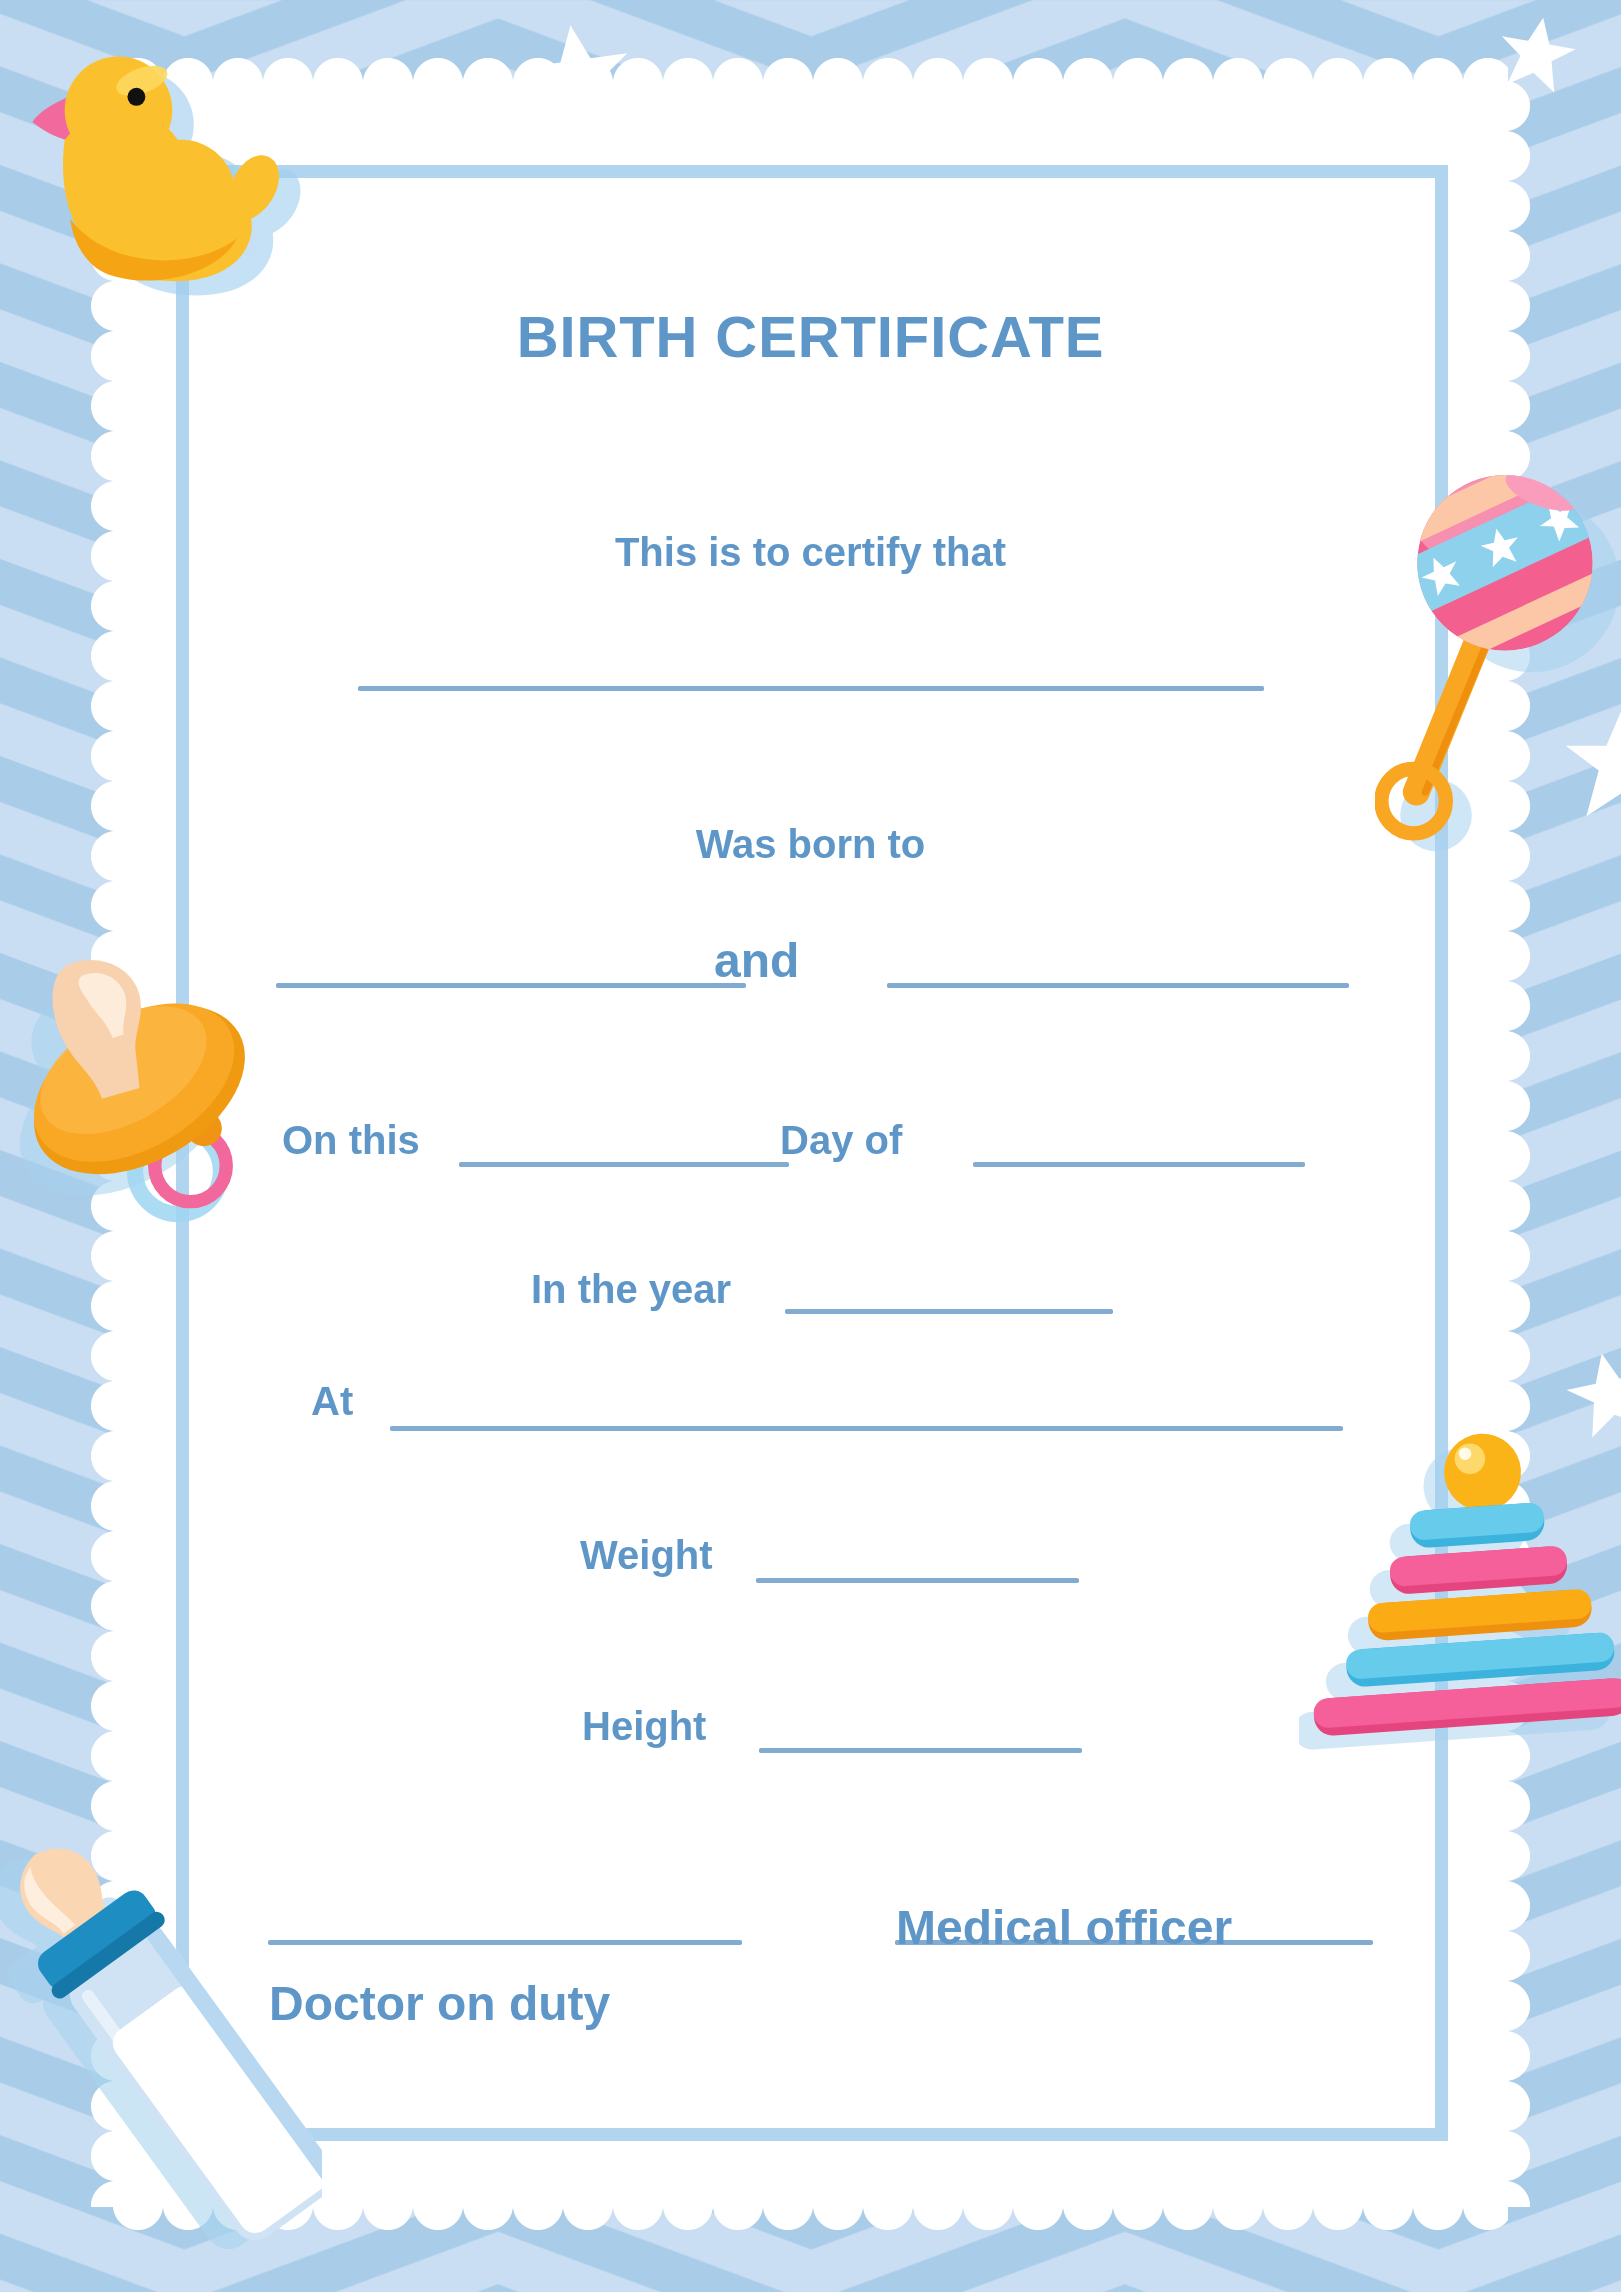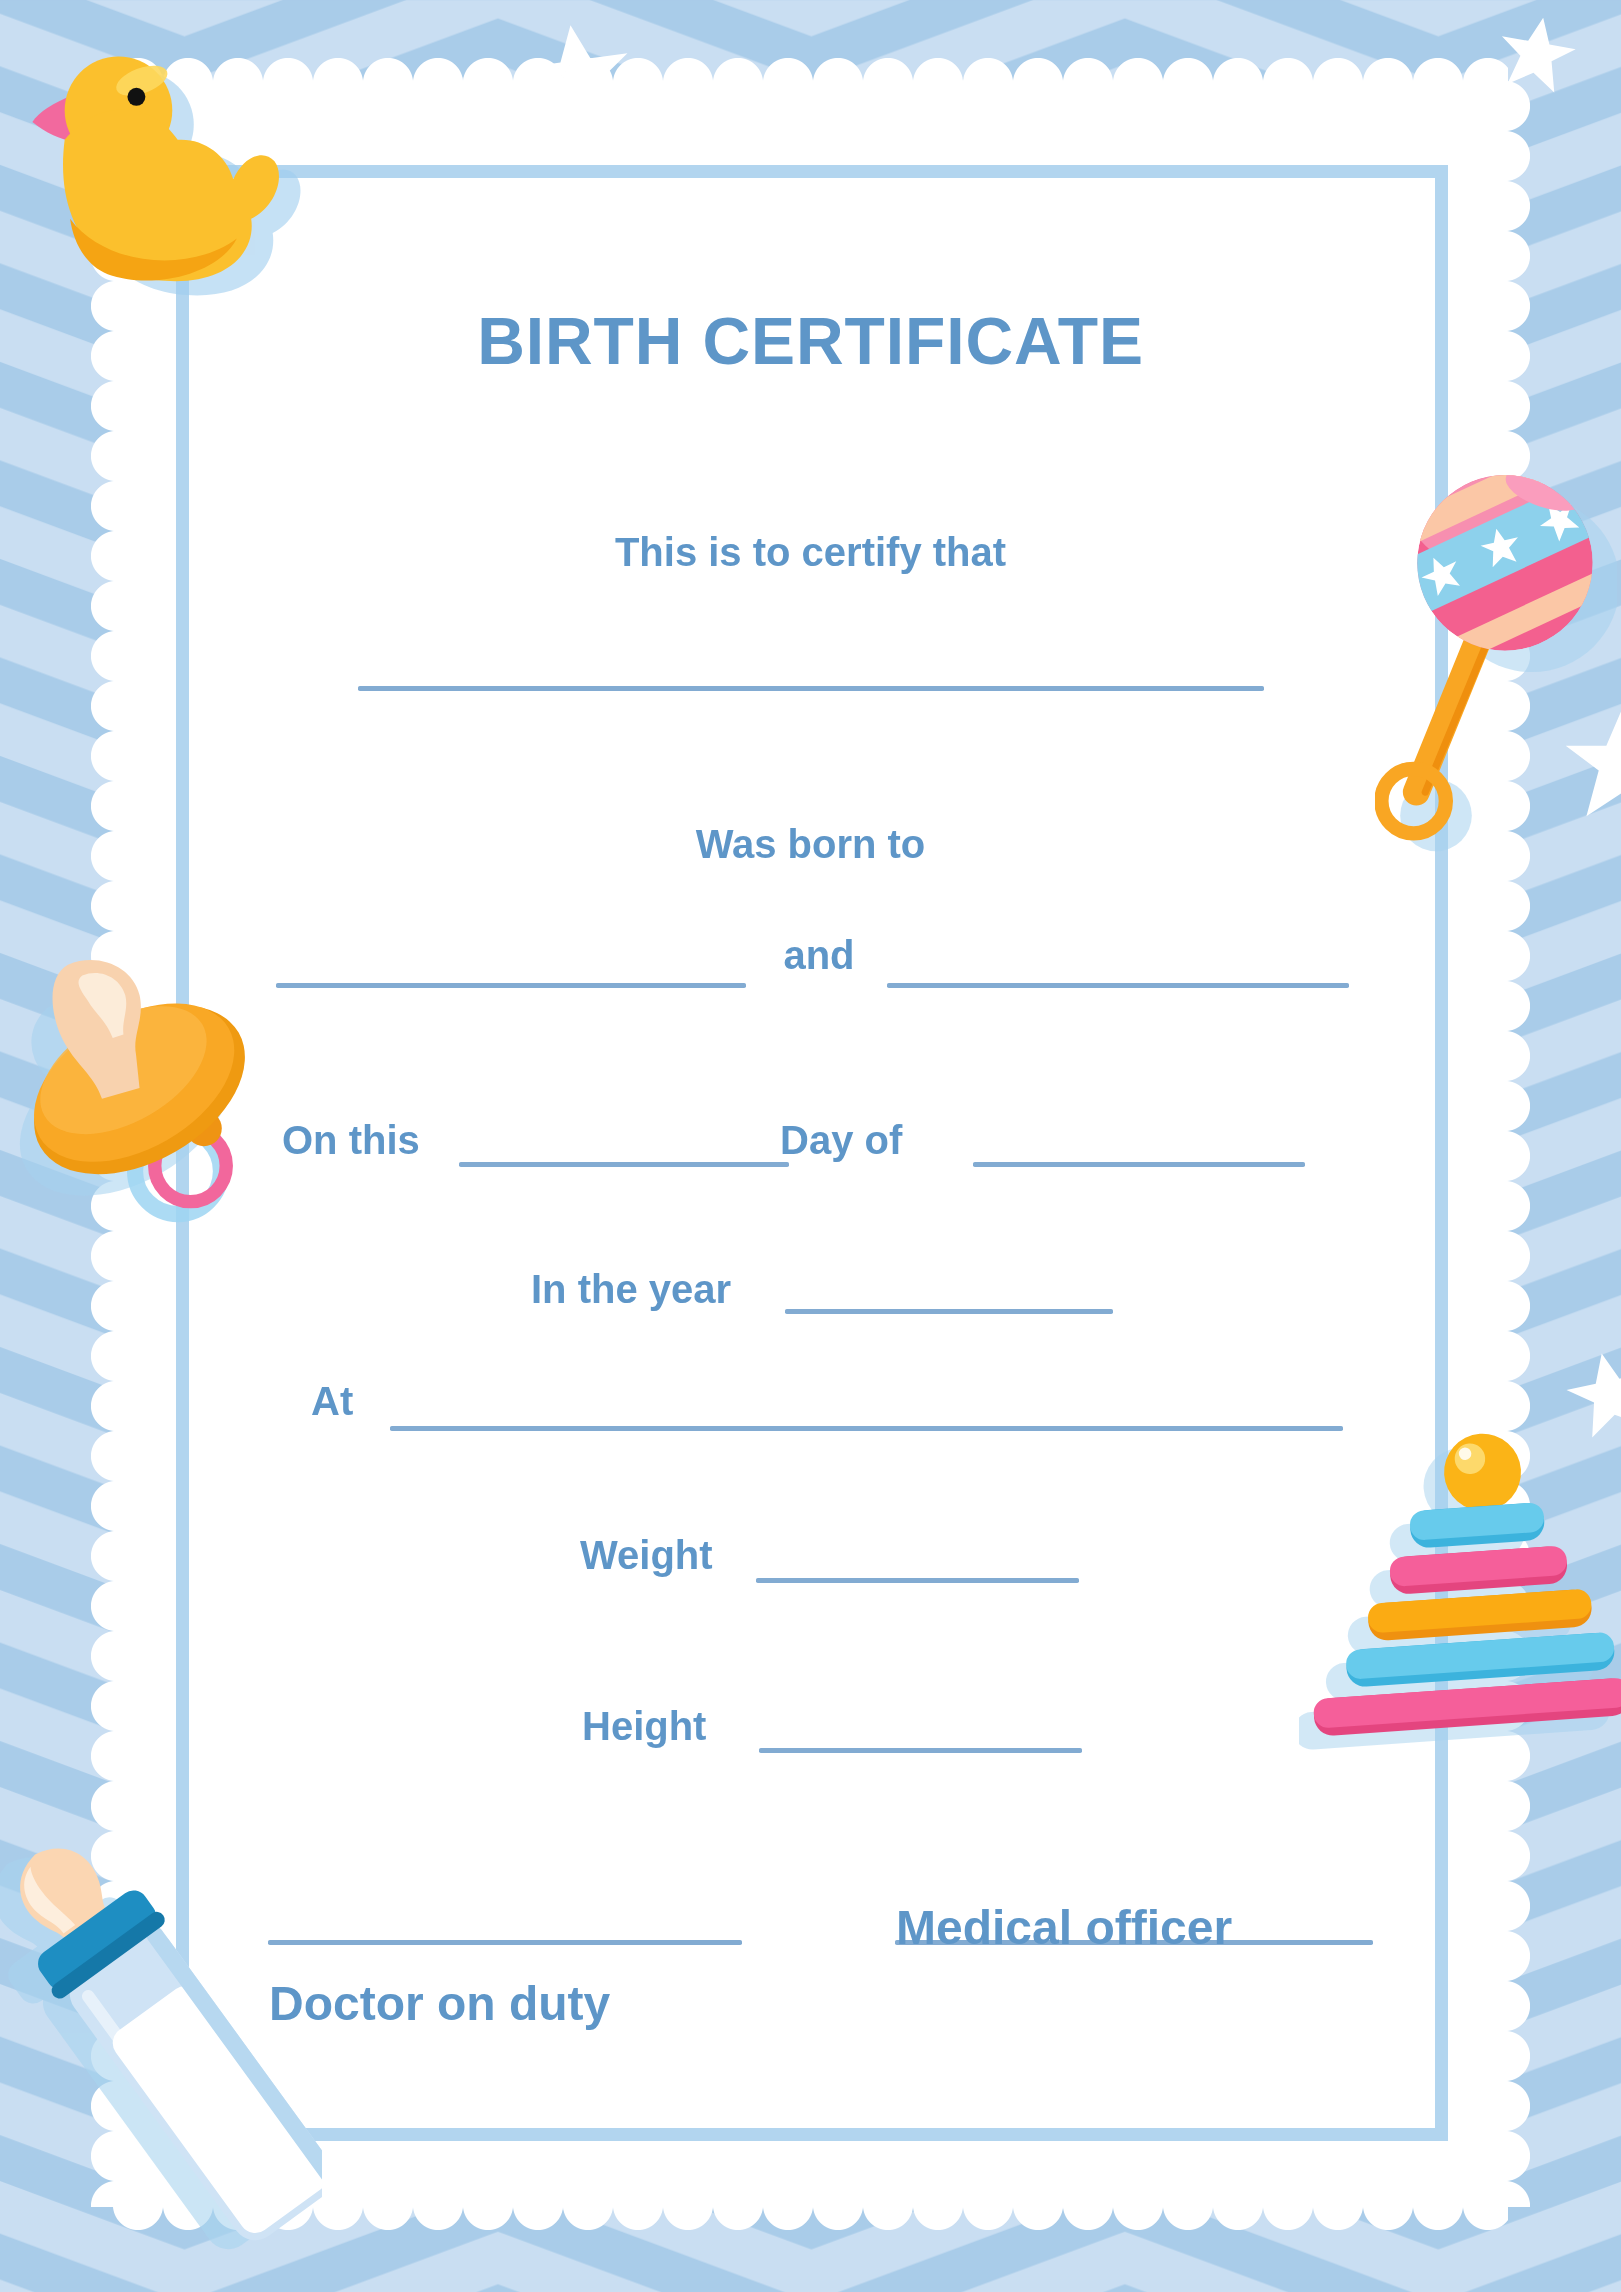--- a/index.html
+++ b/index.html
@@ -22,24 +22,24 @@
      background-image:radial-gradient(25px at 26px 25px,#ffffff 24.6px,rgba(255,255,255,0) 25.5px);
      background-size:26px 50px;background-repeat:repeat-y;}
   #sc-right{left:1505px;top:81px;width:26px;height:2126px;
      background-image:radial-gradient(25px at 0px 25px,#ffffff 24.6px,rgba(255,255,255,0) 25.5px);
      background-size:26px 50px;background-repeat:repeat-y;}
   #inner-border{left:176px;top:165px;width:1272px;height:1976px;
      border:13.4px solid #b2d5ef;box-sizing:border-box;background:transparent;}
   
   .txt{position:absolute;z-index:3;color:#5e96c8;font-weight:bold;white-space:nowrap;}
   .center{left:0;width:1621px;text-align:center;}
-  #title{top:303px;font-size:66px;letter-spacing:0.9px;}
+  #title{top:303px;font-size:58px;letter-spacing:0.9px;}
   #certify{top:530px;font-size:40px;}
   #born{top:822px;font-size:40px;}
-  #and-word{left:734px;width:170px;top:933px;text-align:center;font-size:40px;}
+  #and-word{left:714px;width:170px;top:933px;text-align:left;font-size:48px;}
   .lbl{font-size:40px;}
   #lbl-onthis{left:282px;top:1118px;}
   #lbl-dayof{left:780px;top:1118px;}
   #lbl-year{left:531px;top:1267px;}
   #lbl-at{left:311px;top:1379px;}
   #lbl-weight{left:580px;top:1533px;}
   #lbl-height{left:582px;top:1704px;text-align:right;}
   #lbl-doctor{left:269px;width:475px;top:1976px;font-size:48px;}
   #lbl-medical{left:896px;width:479px;top:1900px;font-size:48px;}
   

